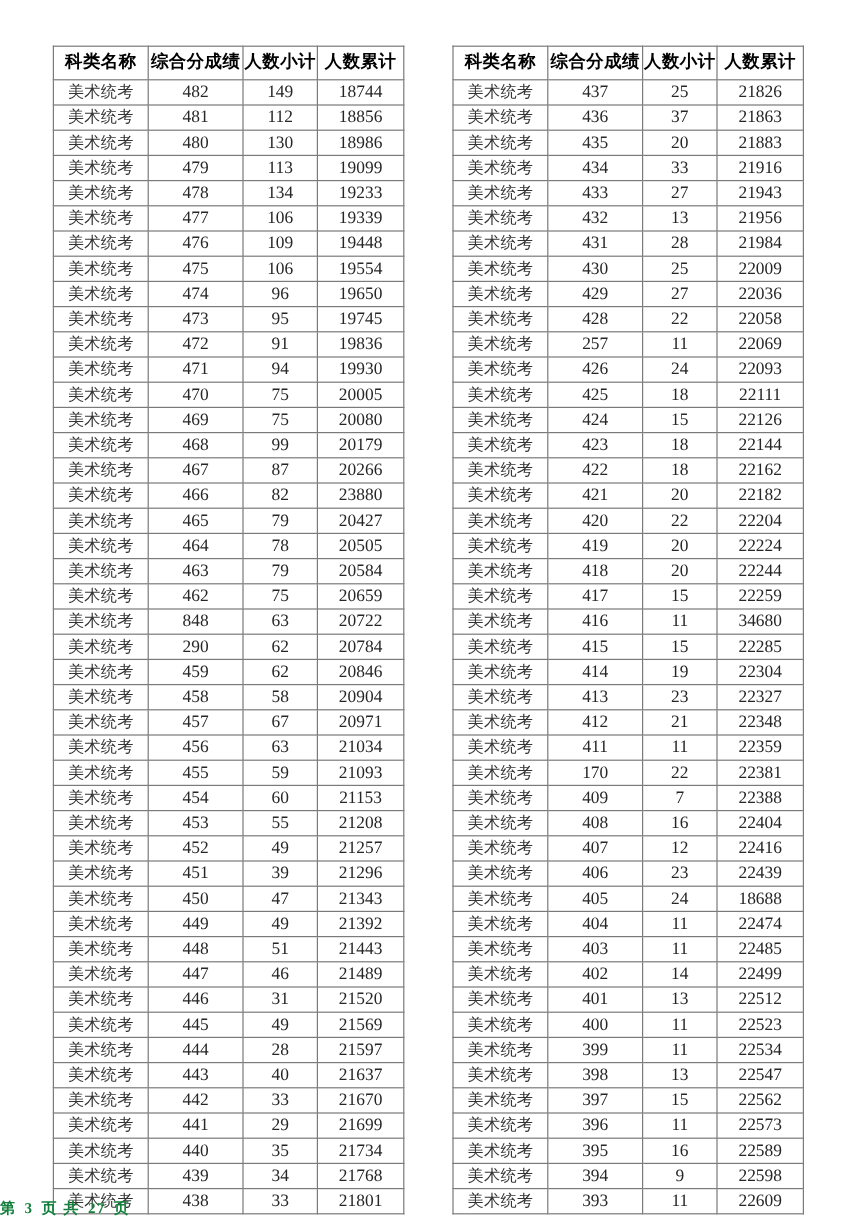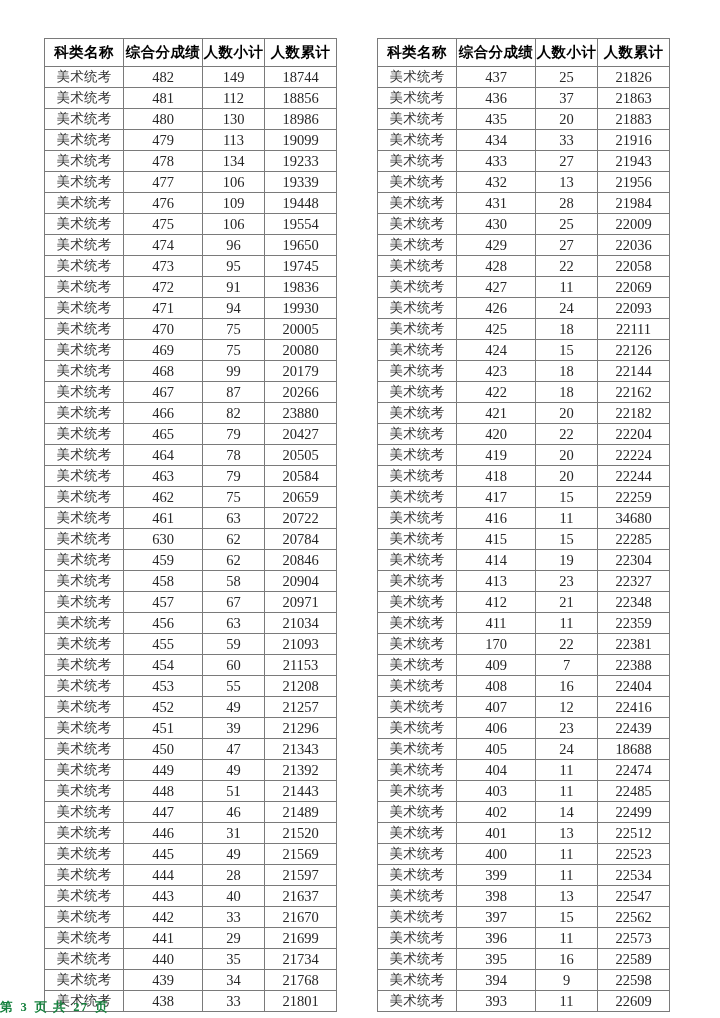--- a/index.html
+++ b/index.html
@@ -239,27 +239,27 @@
             <td class="num">20584</td>
           </tr>
           <tr>
             <td class="cat">美术统考</td>
             <td class="num">462</td>
             <td class="num">75</td>
             <td class="num">20659</td>
           </tr>
           <tr>
             <td class="cat">美术统考</td>
-            <td class="num">461</td>
+            <td class="num">848</td>
             <td class="num">63</td>
             <td class="num">20722</td>
           </tr>
           <tr>
             <td class="cat">美术统考</td>
-            <td class="num">630</td>
+            <td class="num">290</td>
             <td class="num">62</td>
             <td class="num">20784</td>
           </tr>
           <tr>
             <td class="cat">美术统考</td>
             <td class="num">459</td>
             <td class="num">62</td>
             <td class="num">20846</td>
           </tr>
           <tr>
@@ -462,21 +462,21 @@
             <td class="num">22036</td>
           </tr>
           <tr>
             <td class="cat">美术统考</td>
             <td class="num">428</td>
             <td class="num">22</td>
             <td class="num">22058</td>
           </tr>
           <tr>
             <td class="cat">美术统考</td>
-            <td class="num">427</td>
+            <td class="num">257</td>
             <td class="num">11</td>
             <td class="num">22069</td>
           </tr>
           <tr>
             <td class="cat">美术统考</td>
             <td class="num">426</td>
             <td class="num">24</td>
             <td class="num">22093</td>
           </tr>
           <tr>

